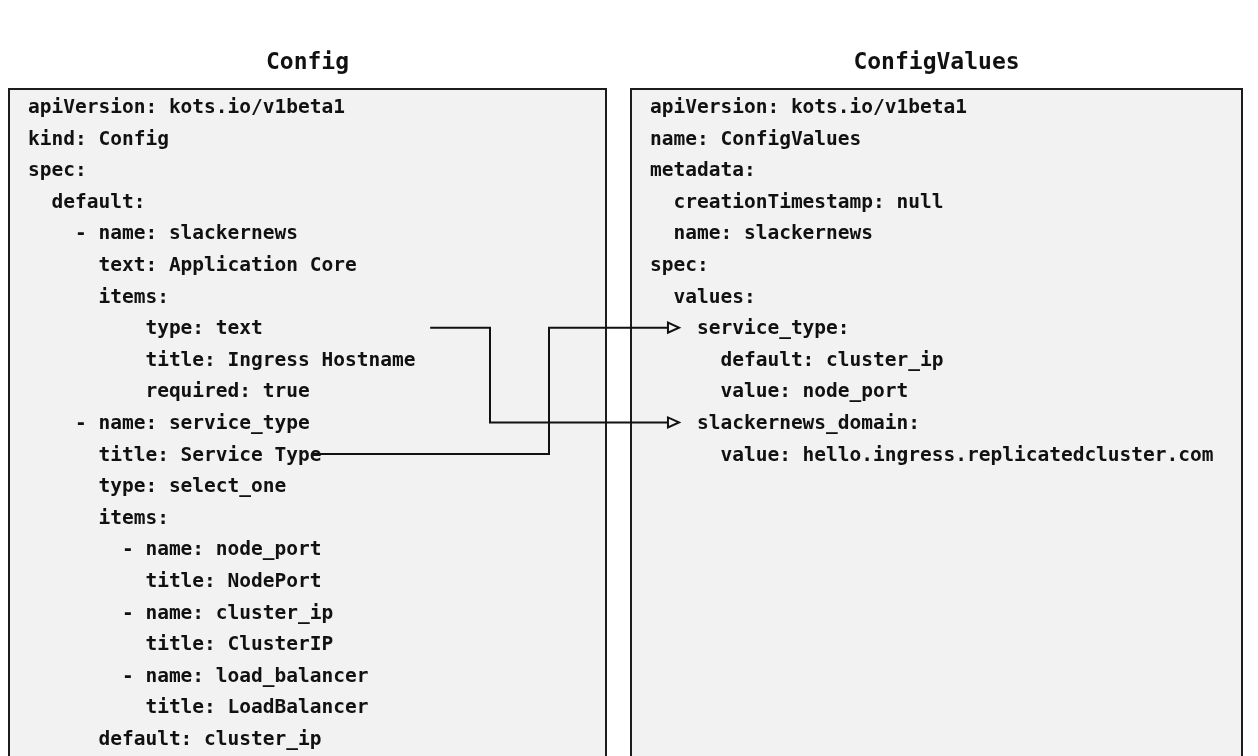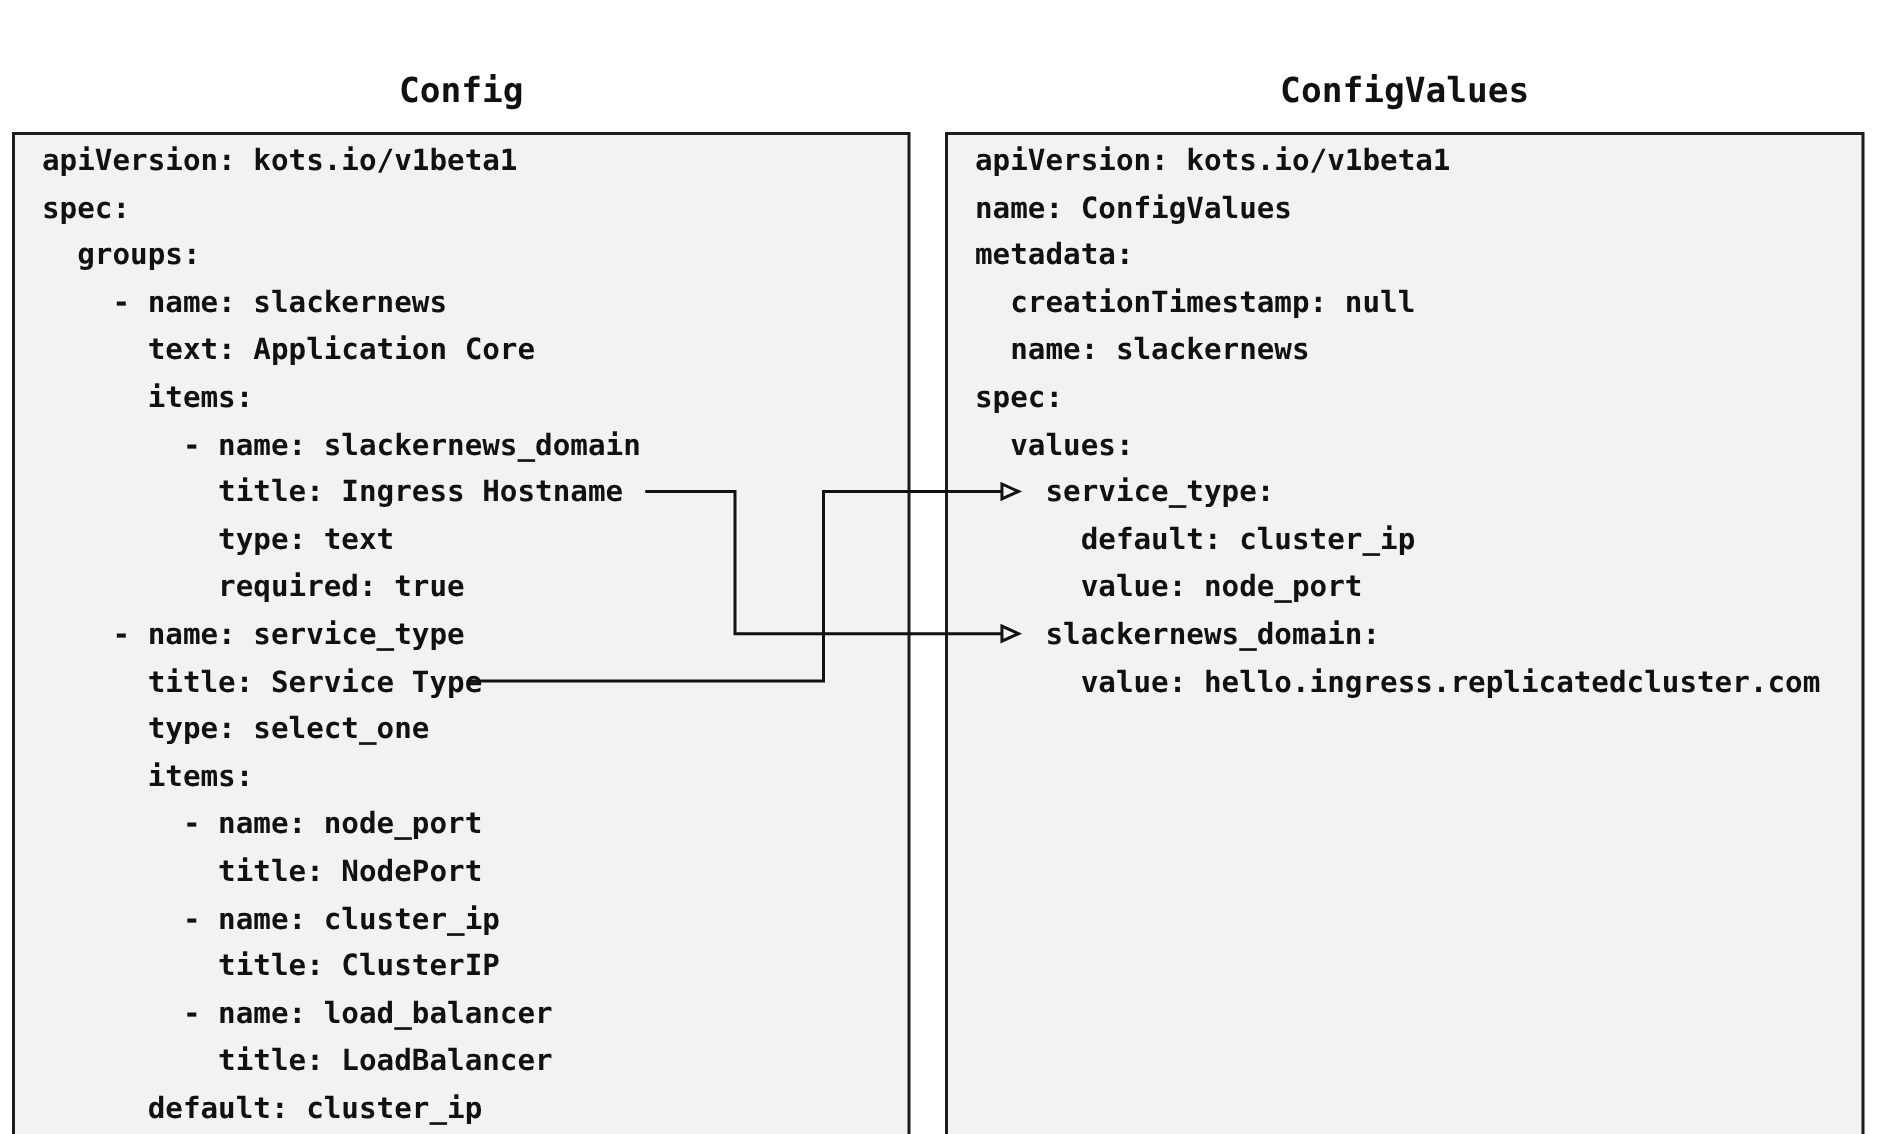--- a/index.html
+++ b/index.html
@@ -57,28 +57,28 @@
 
 <div id="stage">
 
   <div class="panel-title" id="title-config">Config</div>
 
   <div class="panel-title" id="title-configvalues">ConfigValues</div>
 
   <div class="panel" id="panel-config">
     <div class="code">
         <div class="code-line"><span>apiVersion: kots.io/v1beta1</span></div>
+        <div class="code-line"><span>kind: Config</span></div>
         <div class="code-line"><span>spec:</span></div>
-        <div class="code-line"><span>  groups:</span></div>
+        <div class="code-line"><span>  default:</span></div>
         <div class="code-line"><span>    - name: slackernews</span></div>
         <div class="code-line"><span>      text: Application Core</span></div>
         <div class="code-line"><span>      items:</span></div>
-        <div class="code-line"><span>        - name: slackernews_domain</span></div>
+        <div class="code-line"><span>          type: text</span></div>
         <div class="code-line"><span>          title: Ingress Hostname</span></div>
-        <div class="code-line"><span>          type: text</span></div>
         <div class="code-line"><span>          required: true</span></div>
         <div class="code-line"><span>    - name: service_type</span></div>
         <div class="code-line"><span>      title: Service Type</span></div>
         <div class="code-line"><span>      type: select_one</span></div>
         <div class="code-line"><span>      items:</span></div>
         <div class="code-line"><span>        - name: node_port</span></div>
         <div class="code-line"><span>          title: NodePort</span></div>
         <div class="code-line"><span>        - name: cluster_ip</span></div>
         <div class="code-line"><span>          title: ClusterIP</span></div>
         <div class="code-line"><span>        - name: load_balancer</span></div>

